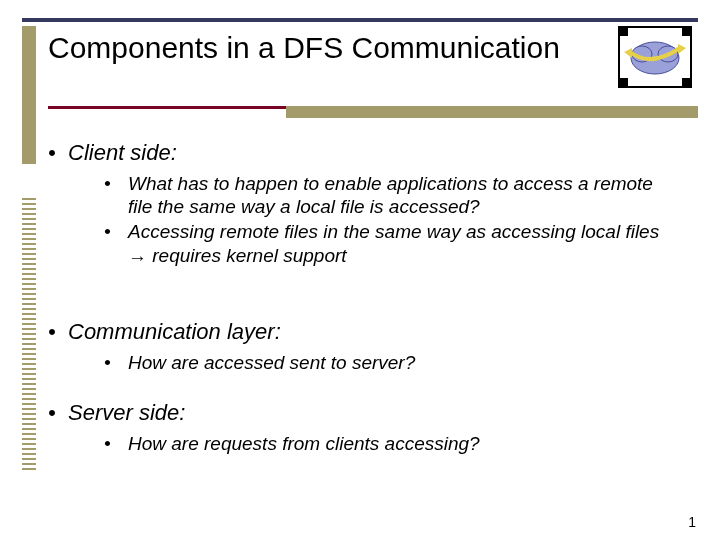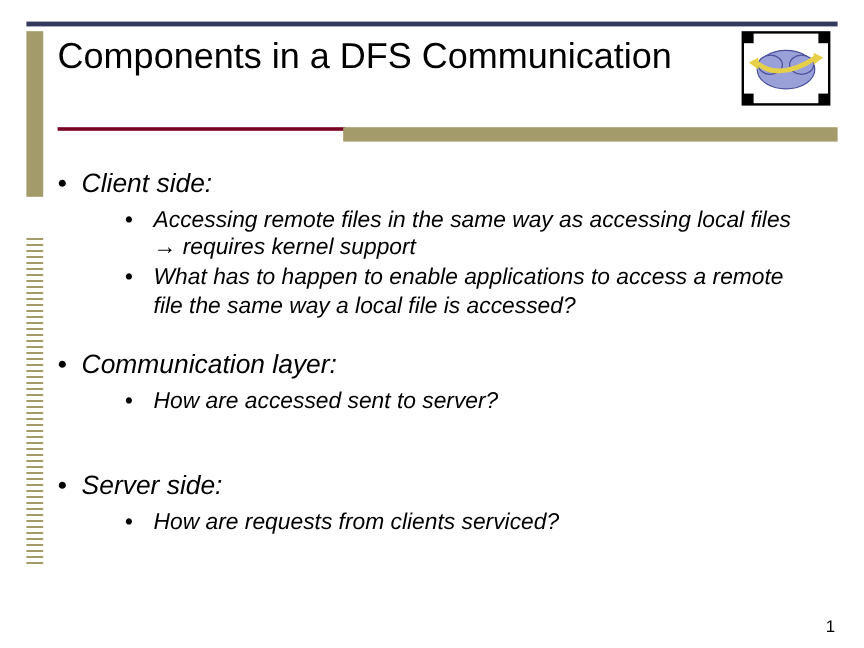--- a/index.html
+++ b/index.html
@@ -106,22 +106,22 @@
     position: relative;
   }
   .lvl1::before {
     content: "•";
     position: absolute;
     left: 2px;
     top: 0;
     font-size: 22px;
     color: #000;
   }
-  .lvl1.mt-comm { margin-top: 24px; }
-  .lvl1.mt-serv { margin-top: 46px; }
+  .lvl1.mt-comm { margin-top: 52px; }
+  .lvl1.mt-serv { margin-top: 26px; }
   .lvl2-wrap {
     padding-left: 56px;
     padding-right: 10px;
   }
   .lvl2 {
     font-size: 19px;
     line-height: 1.22;
     position: relative;
     padding-left: 26px;
     margin-top: 2px;
@@ -169,26 +169,26 @@
     <ellipse cx="48" cy="26" rx="10" ry="8" fill="#9aa0d8" stroke="#4a4f9a" stroke-width="1"></ellipse>
     <path d="M10 24 Q 30 40 60 20" stroke="#e6d048" stroke-width="4" fill="none"></path>
     <polygon points="58,16 66,20 58,26" fill="#e6d048"></polygon>
     <polygon points="12,20 4,24 12,30" fill="#e6d048"></polygon>
   </svg>
 </div>
 
 <div class="content" id="content">
     <div class="lvl1 ">Client side:</div>
     <div class="lvl2-wrap">
+      <div class="lvl2">What has to happen to enable applications to access a remote file the same way a local file is accessed?</div>
       <div class="lvl2">Accessing remote files in the same way as accessing local files → requires kernel support</div>
-      <div class="lvl2">What has to happen to enable applications to access a remote file the same way a local file is accessed?</div>
     </div>
     <div class="lvl1 mt-comm"> Communication layer:</div>
     <div class="lvl2-wrap">
       <div class="lvl2">How are accessed sent to server?</div>
     </div>
     <div class="lvl1 mt-serv">Server side:</div>
     <div class="lvl2-wrap">
-      <div class="lvl2">How are requests from clients serviced?</div>
+      <div class="lvl2">How are requests from clients accessing?</div>
     </div>
   </div>
 
 <div class="page-num">1</div>
 
 </body></html>

